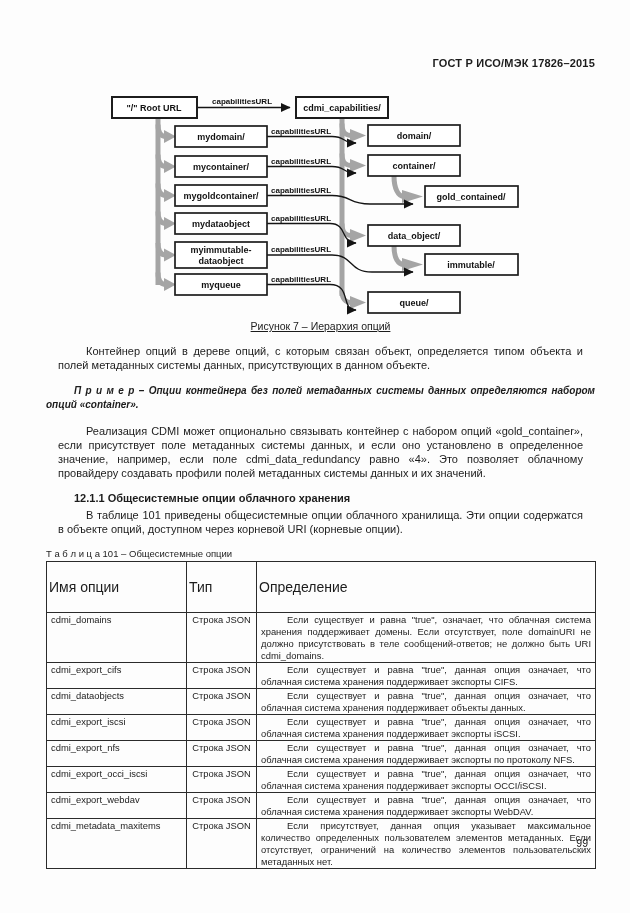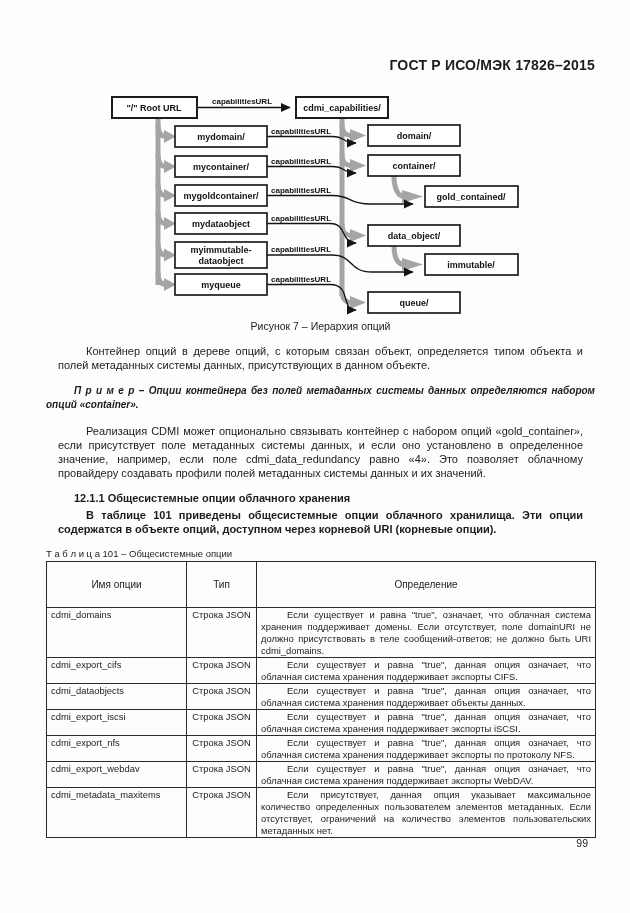--- a/index.html
+++ b/index.html
@@ -4,44 +4,44 @@
 <style>
   html,body { margin:0; padding:0; }
   body {
     width:630px; height:913px; position:relative;
     background:#fdfdfd; color:#1c1c1c;
     font-family:"Liberation Sans", sans-serif;
     overflow:hidden;
   }
   .doc-header {
     position:absolute; top:57px; right:35px;
-    font-size:14px; font-weight:bold; letter-spacing:.2px;
+    font-size:11px; font-weight:bold; letter-spacing:.2px;
   }
   .figure-svg { position:absolute; left:0; top:88px; }
 
   .nbox { fill:#ffffff; stroke:#1d1d1d; stroke-width:1.7px; }
   .nbox-main { stroke-width:2px; }
   .ntext { font:bold 9px "Liberation Sans", sans-serif; fill:#121212; text-anchor:middle; }
   .altext { font:bold 8px "Liberation Sans", sans-serif; fill:#121212; }
   .garrow { stroke:#a5a5a5; stroke-width:5px; fill:none; }
   .ghead  { fill:#a5a5a5; stroke:none; }
   .barrow { stroke:#141414; stroke-width:1.3px; fill:none; }
 
   .content { position:absolute; left:46px; top:320px; width:549px; }
-  .fig-caption { text-align:center; font-size:10.5px; margin:0 0 12px 0; }
+  .fig-caption { text-align:center; font-size:10.5px; margin:0 0 12px 0;text-decoration:underline; }
   .para { font-size:11px; line-height:14px; text-align:justify; text-indent:28px; margin:12px; }
   .example { font-size:10px; line-height:14px; font-weight:bold; font-style:italic;
              text-align:justify; text-indent:28px; margin:7px 0; }
   .heading { font-size:11px; font-weight:bold; margin:6px 0 0 0; text-indent:28px; }
-  .p-after-heading { margin-top:4px;font-weight:bold; }
+  .p-after-heading { margin-top:4px; }
   .table-label { font-size:9.5px; margin:0 0 2px 0; }
 
   table.opts { border-collapse:collapse; width:549px; table-layout:fixed; }
   table.opts th, table.opts td { border:1px solid #2b2b2b; vertical-align:top; }
-  table.opts th { font-size:10px; font-weight:normal; text-align:center; padding:17px 2px; }
+  table.opts th { font-size:14px; font-weight:normal; text-align:left; padding:17px 2px; }
   table.opts td { font-size:9.4px; line-height:12px; padding:1px 4px 0 4px; }
   td.c-name { text-align:left; }
   td.c-type { text-align:center; padding-left:8px; padding-right:8px; }
   td.c-def  { text-align:justify; text-indent:26px; }
 
   .page-number { position:absolute; top:837px; right:42px; font-size:10.5px; }
 </style>
 </head>
 <body>
 
@@ -192,20 +192,25 @@
         <td class="c-name">cdmi_export_iscsi</td>
         <td class="c-type">Строка JSON</td>
         <td class="c-def">Если существует и равна "true", данная опция означает, что облачная система хранения поддерживает экспорты iSCSI.</td>
       </tr>
       <tr>
         <td class="c-name">cdmi_export_nfs</td>
         <td class="c-type">Строка JSON</td>
         <td class="c-def">Если существует и равна "true", данная опция означает, что облачная система хранения поддерживает экспорты по протоколу NFS.</td>
       </tr>
       <tr>
+        <td class="c-name">cdmi_export_occi_iscsi</td>
+        <td class="c-type">Строка JSON</td>
+        <td class="c-def">Если существует и равна "true", данная опция означает, что облачная система хранения поддерживает экспорты OCCI/iSCSI.</td>
+      </tr>
+      <tr>
         <td class="c-name">cdmi_export_webdav</td>
         <td class="c-type">Строка JSON</td>
         <td class="c-def">Если существует и равна "true", данная опция означает, что облачная система хранения поддерживает экспорты WebDAV.</td>
       </tr>
       <tr>
         <td class="c-name">cdmi_metadata_maxitems</td>
         <td class="c-type">Строка JSON</td>
         <td class="c-def">Если присутствует, данная опция указывает максимальное количество определенных пользователем элементов метаданных. Если отсутствует, ограничений на количество элементов пользовательских метаданных нет.</td>
       </tr>
     </tbody>

